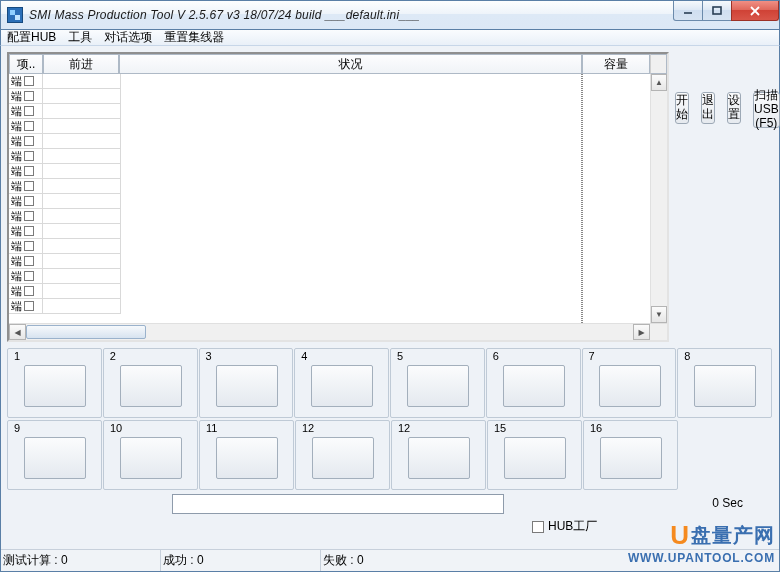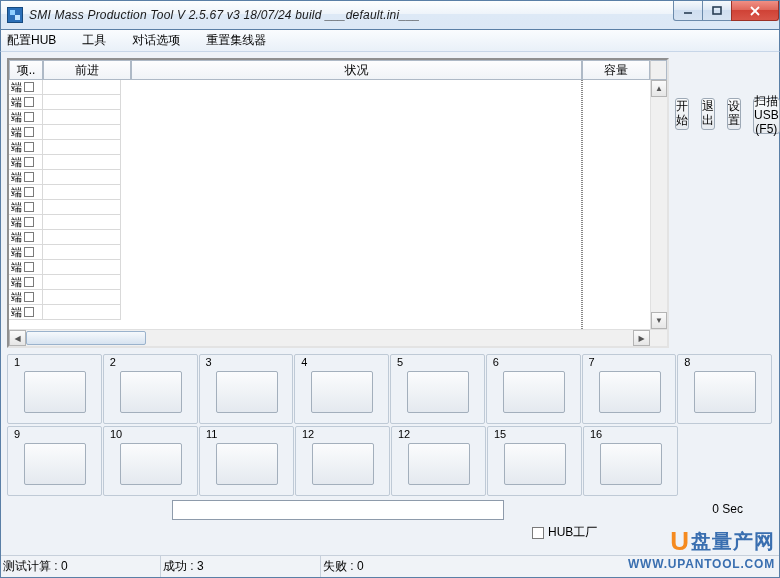--- a/index.html
+++ b/index.html
@@ -10,32 +10,32 @@
 .titlebar .app-icon::before { content: ""; position: absolute; left: 2px; top: 2px; width: 5px; height: 5px; background: #8fd0ff; }
 .titlebar .app-icon::after { content: ""; position: absolute; right: 2px; bottom: 2px; width: 5px; height: 5px; background: #c0e5ff; }
 .titlebar .title-text { color: #1a1a1a; font-size: 12px; letter-spacing: 0.2px; }
 .winbtns { position: absolute; right: 0; top: 0; display: flex; }
 .winbtn { width: 30px; height: 20px; border: 1px solid #6b8aab; border-top: none; margin-left: -1px; background: linear-gradient(#f6f9fc, #dfe9f5 45%, #cfdef0 46%, #d6e3f2); display: flex; align-items: center; justify-content: center; font-size: 11px; color: #2a3f55; cursor: pointer; }
 .winbtn.min { border-bottom-left-radius: 3px; }
 .winbtn.max svg rect { fill: none; stroke: #2a3f55; stroke-width: 1.6; }
 .winbtn.close { width: 48px; background: linear-gradient(#f08f84, #e0695c 45%, #cf4135 46%, #d85548); border-color: #9c3127; color: #fff; border-bottom-right-radius: 3px; }
 .winbtn.close svg line { stroke: #fff; stroke-width: 1.8; }
 
-.menubar { height: 22px; background: linear-gradient(#fafcfe, #e9f0f8); border-left: 1px solid #5a7fa6; border-right: 1px solid #5a7fa6; display: flex; align-items: center; padding: 0 6px; gap: 26px; color: #000; border-bottom: 1px solid #c7d6e8; }
+.menubar { height: 16px; background: linear-gradient(#fafcfe, #e9f0f8); border-left: 1px solid #5a7fa6; border-right: 1px solid #5a7fa6; display: flex; align-items: center; padding: 0 6px; gap: 12px; color: #000; border-bottom: 1px solid #c7d6e8; }
 .menubar span { cursor: default; }
 
 .client { border: 1px solid #5a7fa6; border-top: none; height: 526px; background: #eef2f7; position: relative; padding: 6px 6px 0 6px; }
 
 .main-top { display: flex; gap: 6px; height: 290px; }
 
 .grid-wrap { flex: 1; background: #fff; border: 2px inset #e3e3e3; position: relative; overflow: hidden; display: flex; flex-direction: column; }
 .grid-head { display: flex; background: #fff; }
 .gh { border: 1px solid #aeb9c6; background: linear-gradient(#fdfdfe, #f0f3f7); height: 20px; display: flex; align-items: center; justify-content: center; font-size: 12px; color: #000; }
 .gh.c0 { width: 34px; }
-.gh.c1 { width: 88px; }
+.gh.c1 { width: 76px; }
 .gh.c2 { flex: 1; }
 .gh.c3 { width: 68px; }
 .gh.cscroll { width: 17px; background: #f0f0f0; border-left: 1px solid #cfcfcf; }
 
 .grid-body { flex: 1; display: flex; position: relative; overflow: hidden; }
 .leftcols { width: 112px; background: #fff; position: relative; }
 .leftcols .row { height: 15px; border-bottom: 1px solid #d9d9d9; display: flex; }
 .leftcols .row .c0 { width: 34px; border-right: 1px solid #d9d9d9; font-size: 11px; padding-left: 2px; display: flex; align-items: center; gap: 2px; }
 .leftcols .row .c1 { width: 78px; border-right: 1px solid #d9d9d9; }
 .leftcols .row .chk { width: 10px; height: 10px; border: 1px solid #7a7a7a; background: #fff; display: inline-block; }
@@ -336,21 +336,21 @@
     <div class="status-white"></div>
     <div class="sec-label">0 Sec</div>
     <div class="hub-chk">
       <span class="chk"></span>
       <span>HUB工厂</span>
     </div>
   </div>
 
   <div class="statusbar">
     <div class="cell c1">测试计算 : 0</div>
-    <div class="cell c2">成功 : 3</div>
+    <div class="cell c2">成功 : 0</div>
     <div class="cell c3">失败 : 0</div>
   </div>
 
   <div class="watermark">
     <div class="wm1">
         <span class="U">U</span>
         <span class="cn">盘量产网</span>
       </div>
     <div class="wm2">WWW.UPANTOOL.COM</div>
   </div>

